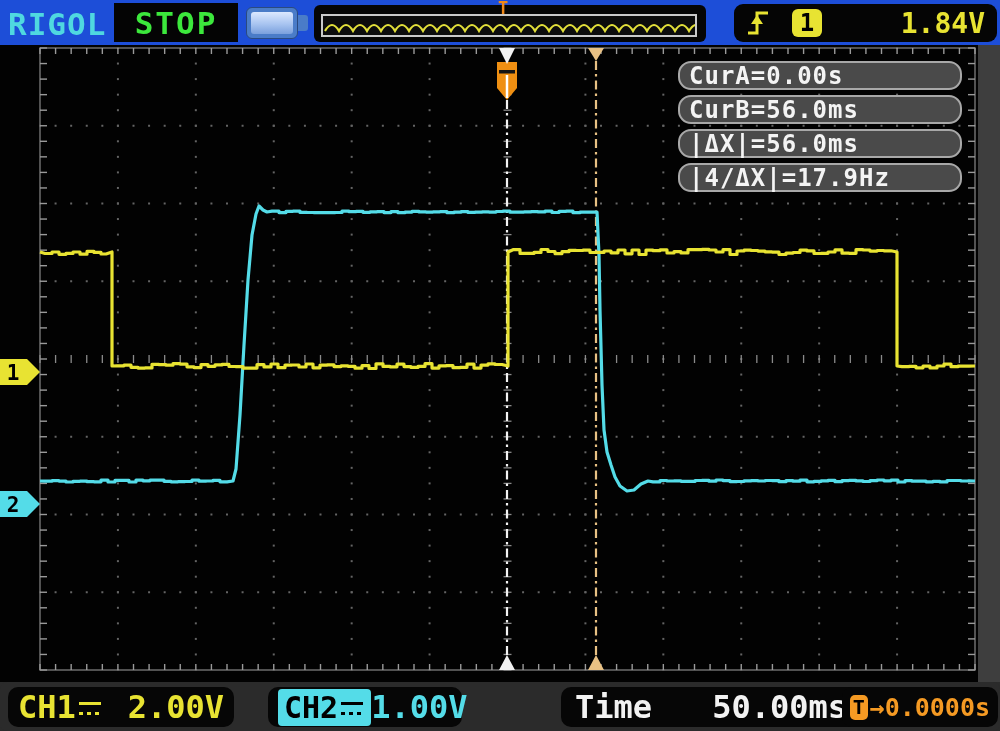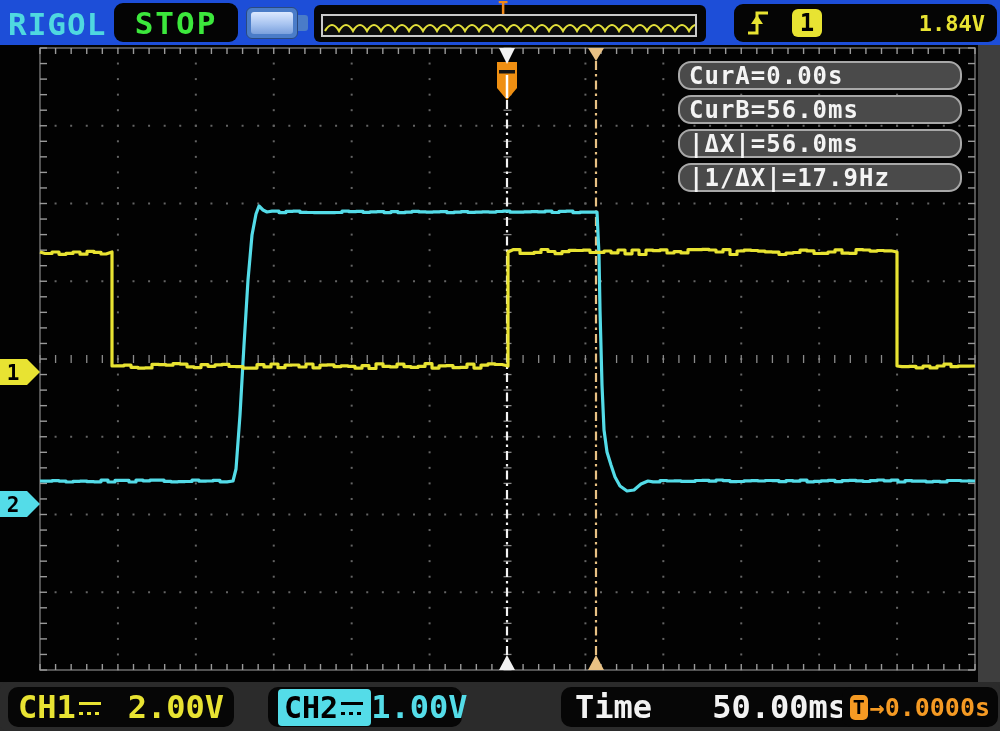--- a/index.html
+++ b/index.html
@@ -2,38 +2,38 @@
 <html><head>
 <meta charset="utf-8">
 <style>
   html,body{margin:0;padding:0;background:#111;}
   #scope{position:relative;width:1000px;height:731px;background:#2b2b2b;overflow:hidden;
          font-family:"DejaVu Sans Mono","Liberation Mono",monospace;}
 
   
   #topbar{position:absolute;left:0;top:0;width:1000px;height:45px;background:#1d4ed8;}
   #brand{position:absolute;left:8px;top:6px;font-size:31px;font-weight:bold;color:#4fd8e0;letter-spacing:1px;}
-  #stop-pill{position:absolute;left:114px;top:3px;width:124px;height:39px;background:#040404;border-radius:9px;
+  #stop-pill{position:absolute;left:114px;top:3px;width:124px;height:39px;background:#040404;border-radius:0;
              color:#3ce83c;font-size:31px;font-weight:bold;letter-spacing:2px;
              display:flex;align-items:center;justify-content:center;}
   #usb{position:absolute;left:246px;top:7px;width:64px;height:32px;display:flex;align-items:center;}
   .usb-body{width:52px;height:32px;background:#4a7cc8;border:1px solid #2a4a80;border-radius:6px;
             padding:4px;box-sizing:border-box;}
   .usb-inner{width:100%;height:100%;border-radius:3px;
              background:linear-gradient(180deg,#dce9ff 0%,#a8c4f0 55%,#7aa0dd 100%);}
   .usb-tab{width:10px;height:16px;background:#4a7cc8;border-radius:0 3px 3px 0;}
   #preview{position:absolute;left:314px;top:5px;width:392px;height:37px;background:#050505;border-radius:6px;}
   #pframe{position:absolute;left:7px;top:9px;width:376px;height:23px;border:2px solid #c9c9c9;
           background:#0c0c0c;box-sizing:border-box;overflow:hidden;}
   #ptrig{position:absolute;left:184px;top:-5px;color:#f08818;font-size:17px;font-weight:bold;line-height:1;}
   #trig-pill{position:absolute;left:734px;top:4px;width:263px;height:38px;background:#050505;border-radius:9px;
              display:flex;align-items:center;padding:0 12px;box-sizing:border-box;}
   #trig-badge{width:30px;height:28px;background:#e8e332;border-radius:6px;color:#000;
               font-size:24px;font-weight:bold;display:flex;align-items:center;justify-content:center;margin-left:22px;}
-  #trig-level{margin-left:auto;color:#e8e332;font-size:22px;font-weight:bold;}
+  #trig-level{margin-left:auto;color:#e8e332;font-size:28px;font-weight:bold;}
 
   
   #main{position:absolute;left:0;top:45px;width:1000px;height:637px;background:#020202;}
   #scope-svg{position:absolute;left:0;top:0;z-index:1;}
   #cursor-panel{position:absolute;right:38px;top:16px;display:flex;flex-direction:column;gap:5px;z-index:5;}
   .cur-row{width:284px;height:29px;background:#4a4a4a;border:2px solid #a8a8a8;border-radius:13px;
            color:#f4f4f4;font-size:24px;font-weight:bold;line-height:1;letter-spacing:1px;
            display:flex;align-items:center;padding:0 9px;box-sizing:border-box;white-space:pre;}
 
   
@@ -1194,21 +1194,21 @@
         <polygon points="0,314 27,314 40,327 27,340 0,340" fill="#e8e332"></polygon>
         <text x="13" y="335" fill="#000" font-size="21" font-weight="bold" font-family="&quot;DejaVu Sans Mono&quot;, monospace" text-anchor="middle">1</text>
         <polygon points="0,446 27,446 40,459 27,472 0,472" fill="#54dce8"></polygon>
         <text x="13" y="467" fill="#000" font-size="21" font-weight="bold" font-family="&quot;DejaVu Sans Mono&quot;, monospace" text-anchor="middle">2</text>
       </svg>
 
     <div id="cursor-panel">
       <div class="cur-row"><span>CurA</span><span>=</span><span>0.00s</span></div>
       <div class="cur-row"><span>CurB</span><span>=</span><span>56.0ms</span></div>
       <div class="cur-row"><span>|ΔX|</span><span>=</span><span>56.0ms</span></div>
-      <div class="cur-row"><span>|1/ΔX|</span><span>=</span><span>17.9Hz</span></div>
+      <div class="cur-row"><span>|4/ΔX|</span><span>=</span><span>17.9Hz</span></div>
     </div>
   </div>
 
   <div id="footer">
     <div id="ch1-pill" class="pill">
       <span>CH1</span>
         <span class="dcglyph"></span>
       <span class="grow"></span>
       <span>2.00V</span>
     </div>

